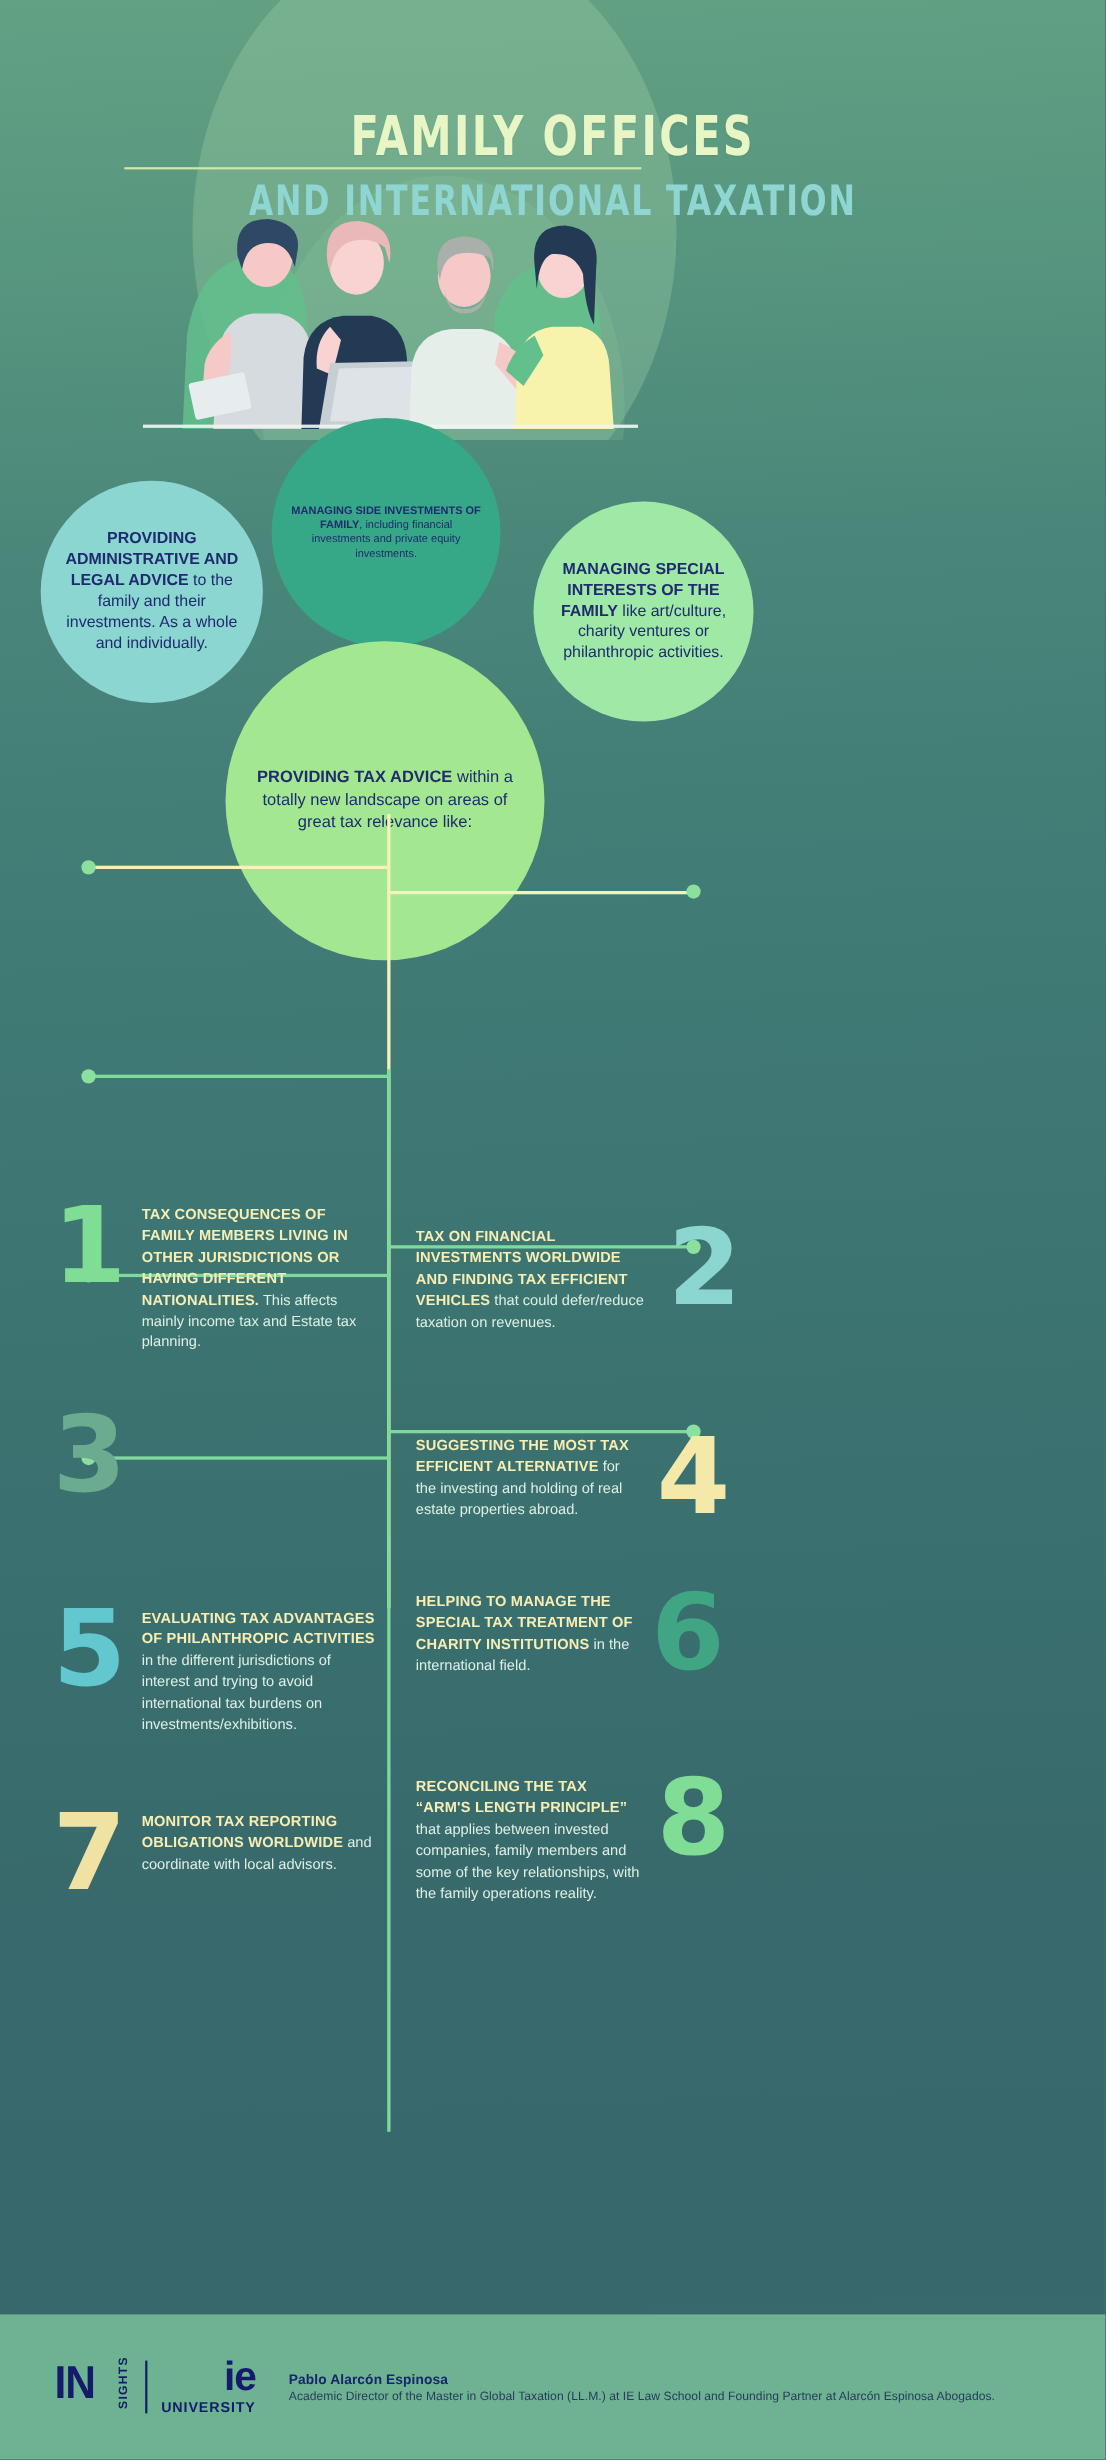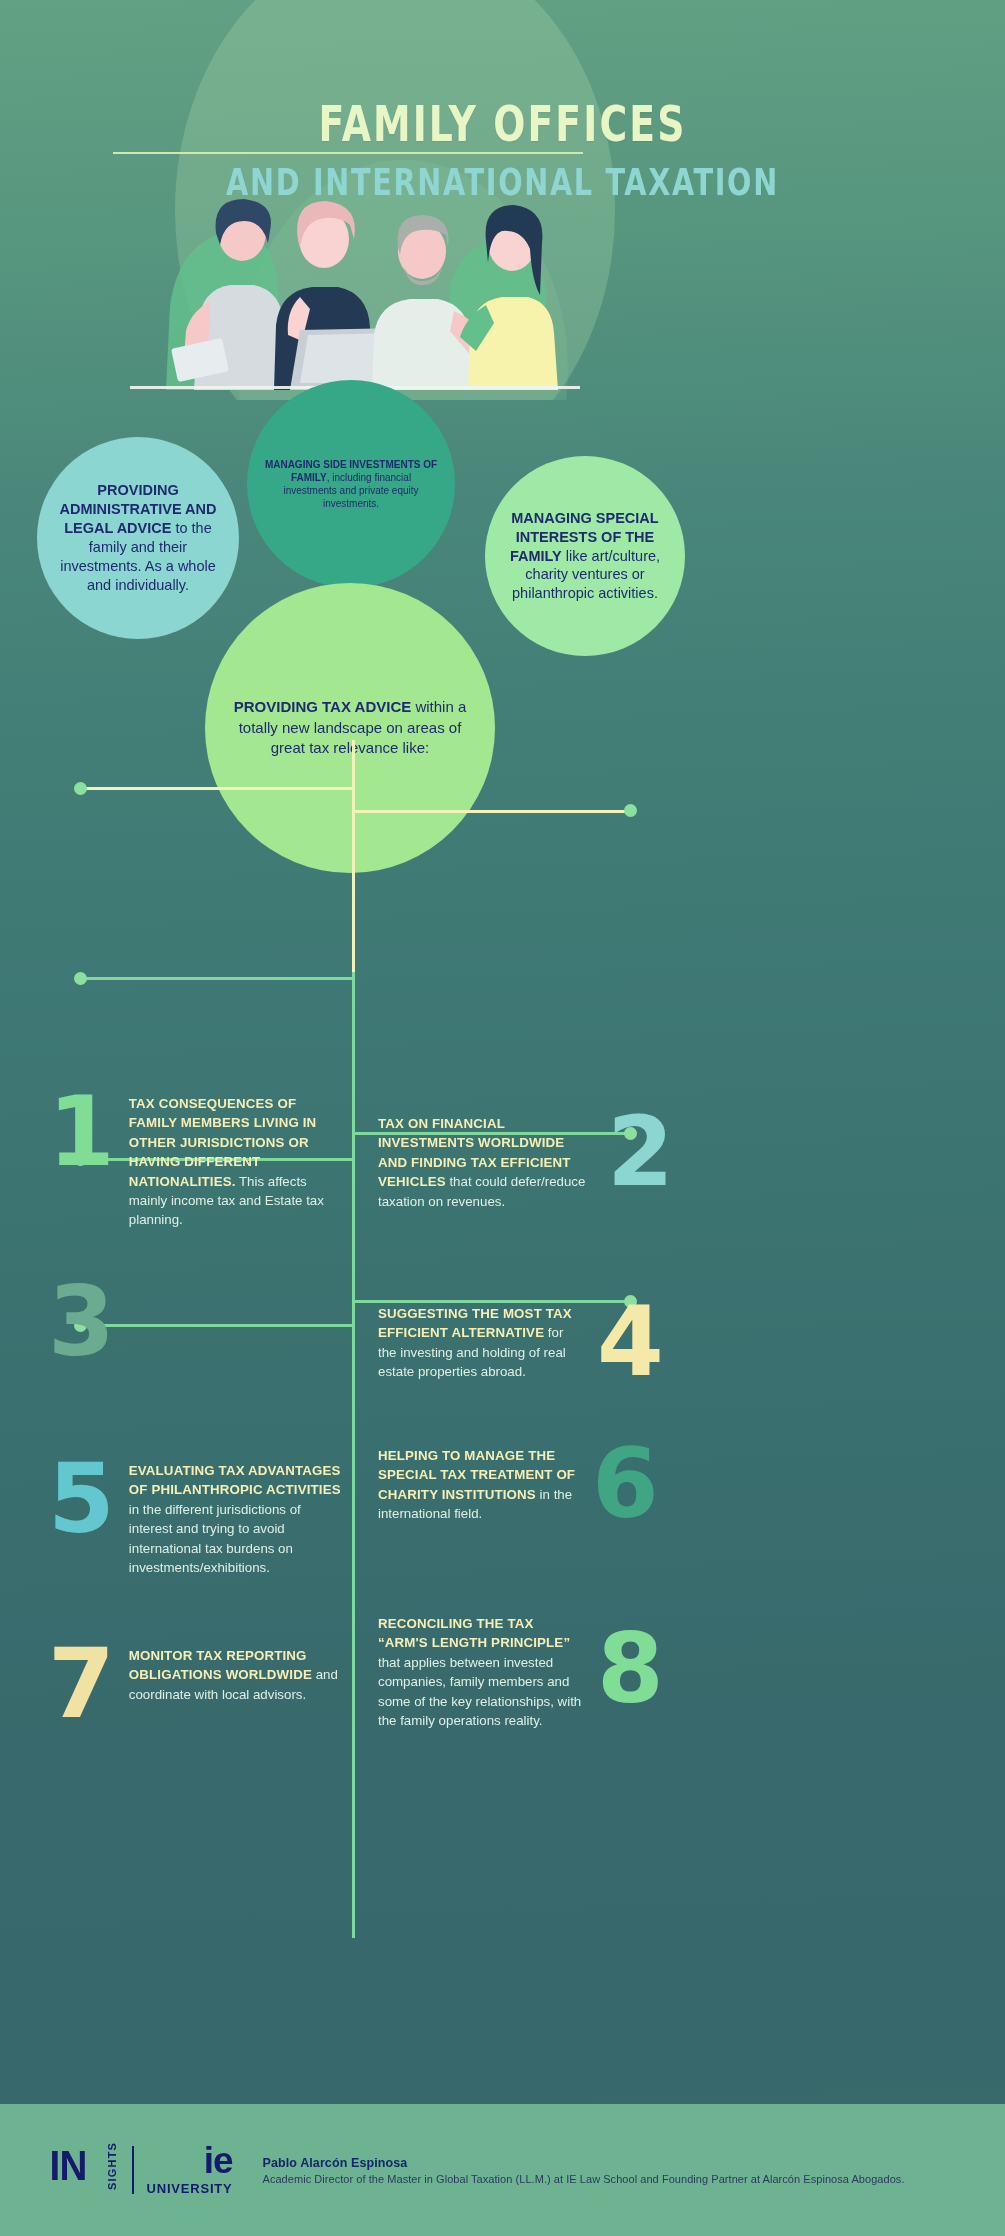--- a/index.html
+++ b/index.html
@@ -317,21 +317,21 @@
     <div class="cell right" style="left:378px; top:1440px; width:300px;">
       <div class="txt" style="width:200px"><span class="hl">HELPING TO MANAGE THE SPECIAL TAX TREATMENT OF CHARITY INSTITUTIONS</span><span> in the international field.</span></div>
       <div class="num" style="color:#3fa583">6</div>
     </div>
 
     <div class="cell left" style="left:48px; top:1640px; width:300px;">
       <div class="num" style="color:#f0e2a3">7</div>
       <div class="txt"><span class="hl">MONITOR TAX REPORTING OBLIGATIONS WORLDWIDE</span><span> and coordinate with local advisors.</span></div>
     </div>
 
-    <div class="cell right" style="left:378px; top:1608px; width:300px;align-items:center;">
+    <div class="cell right" style="left:378px; top:1608px; width:300px;">
       <div class="txt" style="width:205px"><span class="hl">RECONCILING THE TAX “ARM'S LENGTH PRINCIPLE”</span><span> that applies between invested companies, family members and some of the key relationships, with the family operations reality.</span></div>
       <div class="num" style="color:#7fdd96">8</div>
     </div>
   </div>
 
   <div class="footer">
     <div class="footer-inner">
 
       <div class="logo-insights">
         <div class="logo-in">IN</div>

